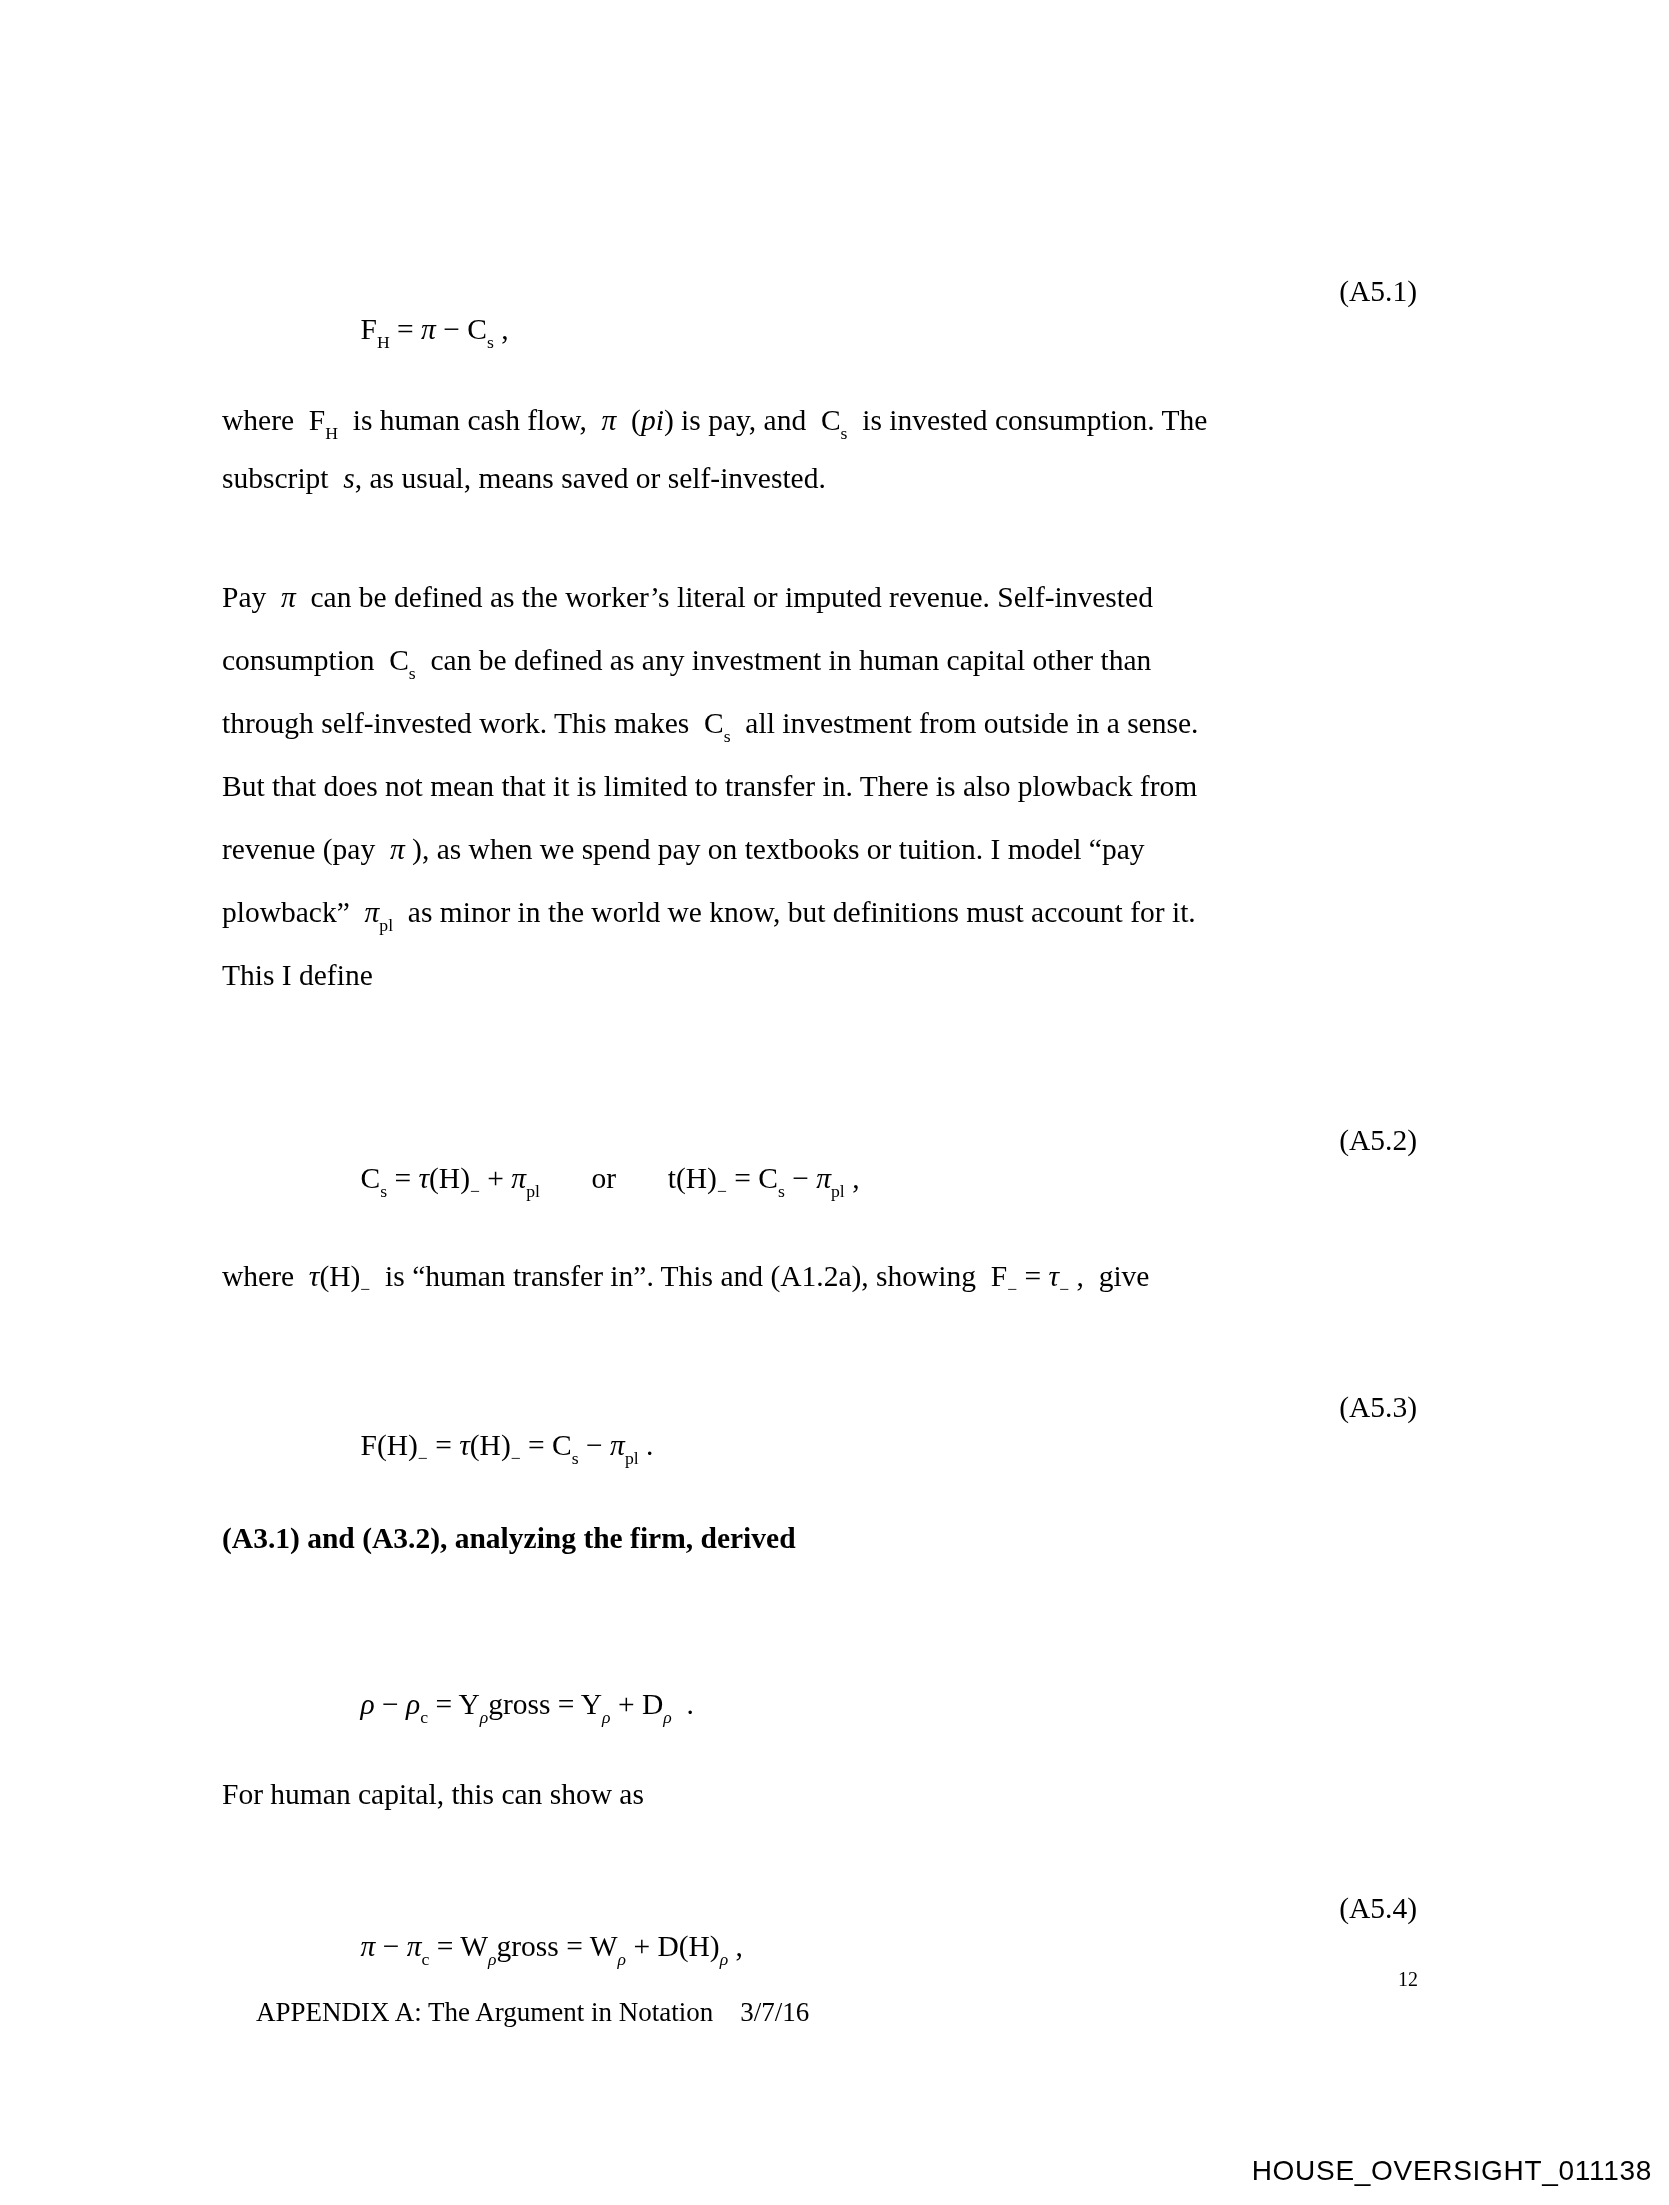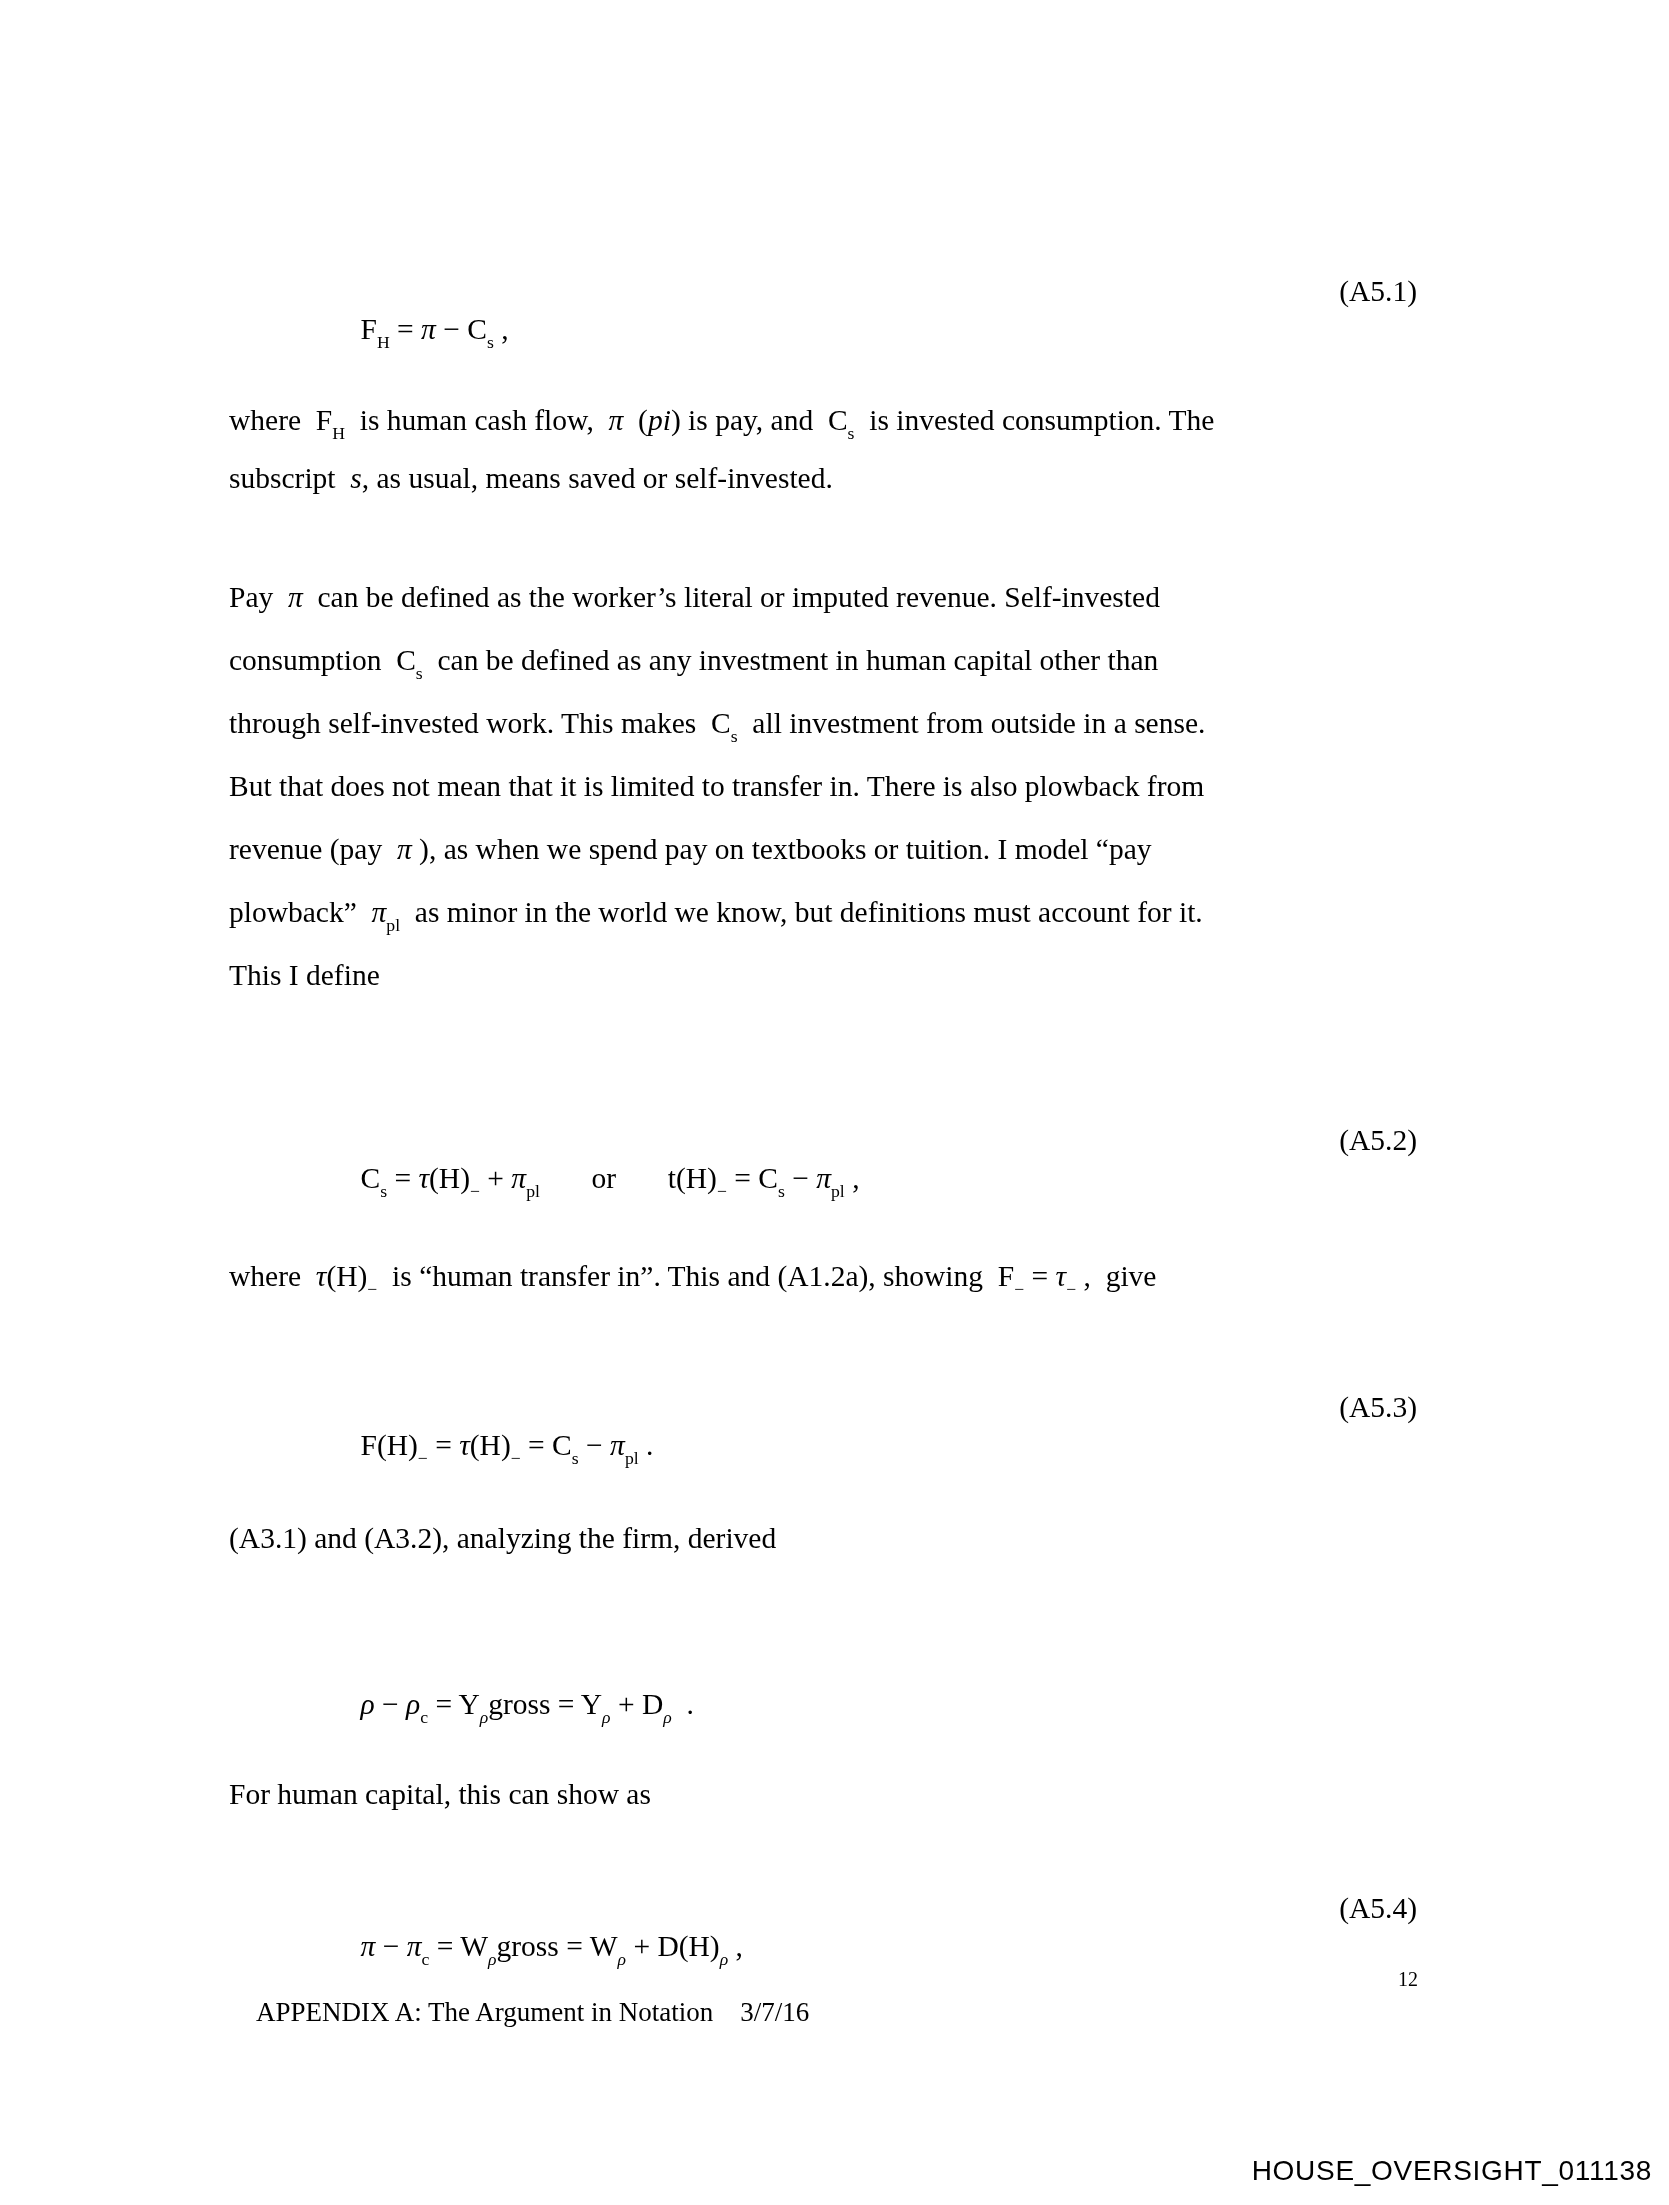--- a/index.html
+++ b/index.html
@@ -17,21 +17,21 @@
   .eq {
     position: absolute;
     left: 331px;
     right: 252px;
     line-height: 1.3;
     white-space: pre-wrap;
   }
   .eq-label { position: absolute; right: 0; top: 0; }
   .para {
     position: absolute;
-    left: 229px;
+    left: 222px;
     width: 1198px;
     white-space: pre-wrap;
   }
   .p1 { line-height: 58px; }
   .p2 { line-height: 63px; }
   .single { line-height: 1.3; }
   .line { white-space: pre-wrap; }
   i, .it { font-style: italic; }
   sub {
     font-size: 0.6em;
@@ -41,21 +41,21 @@
     top: 0.5em;
   }
   .eq1 { top: 272px; }
   .eq2 { top: 1121px; }
   .eq3 { top: 1388px; }
   .eq4 { top: 1647px; }
   .eq5 { top: 1889px; }
   .pos-p1 { top: 391px; }
   .pos-p2 { top: 566px; }
   .pos-p3 { top: 1257px; }
-  .pos-p4 { top: 1519px; }
+  .pos-p4 { top: 1519px; font-weight: bold; }
   .pos-p5 { top: 1775px; }
   .footer {
     position: absolute;
     left: 229px;
     right: 251px;
     top: 1962px;
     font-size: 27px;
     line-height: 1.25;
     white-space: pre-wrap;
   }

